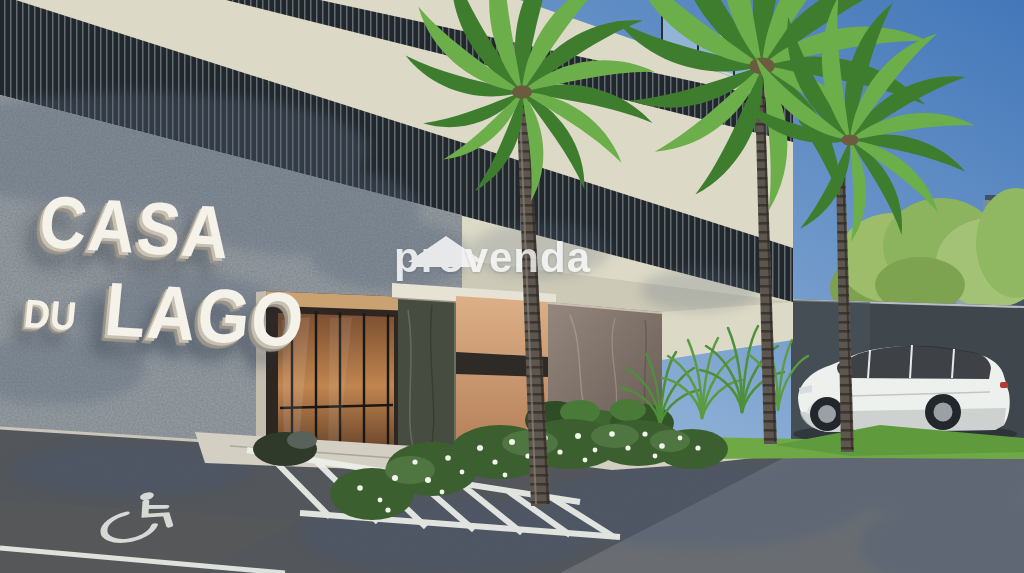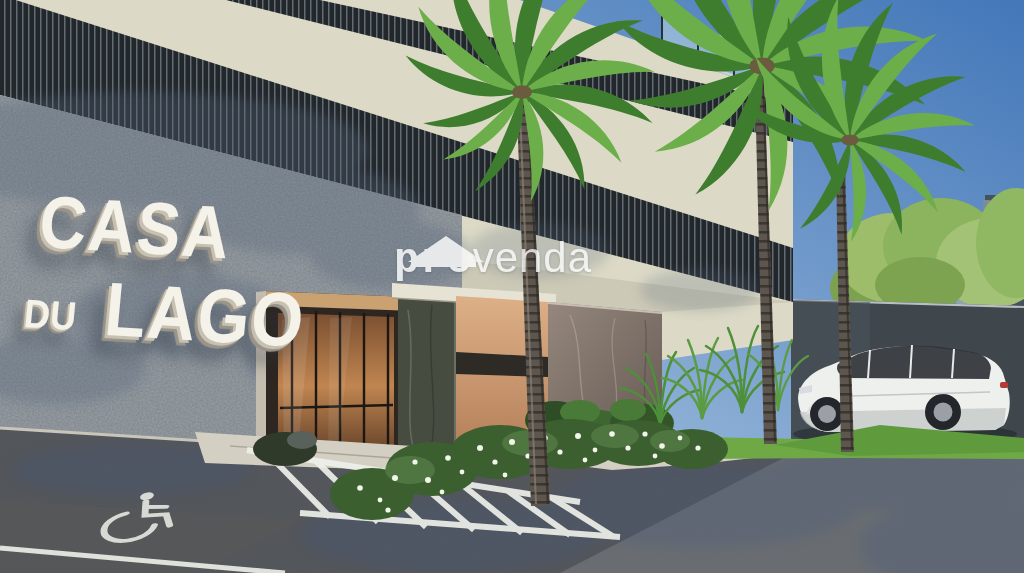--- a/index.html
+++ b/index.html
@@ -16,22 +16,22 @@
   .sign .w2{display:inline-block;font-size:40px;font-weight:800;padding-bottom:7px;
         transform:scaleX(.9) skewX(-2deg);
         text-shadow:-2px 2px 0 #c7c1b2,-4px 4px 1px #9a948a,-10px 13px 12px rgba(42,52,64,.5);}
   .sign .w3{display:inline-block;font-size:76px;font-weight:800;letter-spacing:2px;
         transform:scaleX(.88) skewX(-2deg);
         text-shadow:-3px 3px 0 #c7c1b2,-6px 6px 1px #9a948a,-14px 18px 16px rgba(42,52,64,.5);}
   
   .wm{position:absolute;left:394px;top:234px;opacity:.82;color:#fff;user-select:none;}
   .wm .house{display:block;margin-left:10px;margin-bottom:-2px;}
   .wm .txt{font-size:42px;letter-spacing:1px;text-shadow:0 1px 3px rgba(30,40,50,.25);}
-  .wm .b{font-weight:700;font-family:Liberation Mono, monospace;}
-  .wm .l{font-weight:400;opacity:.95;margin-top:33px;}
+  .wm .b{font-weight:700;}
+  .wm .l{font-weight:700;opacity:.95;margin-top:33px;}
 </style>
 </head>
 <body>
 
 <div id="stage">
 <svg width="1024" height="573" viewBox="0 0 1024 573">
   <defs>
     <linearGradient id="skyG" x1="1" y1="0" x2="0" y2="1">
       <stop offset="0" stop-color="#4377b9"></stop>
       <stop offset="1" stop-color="#c9ddec"></stop>

